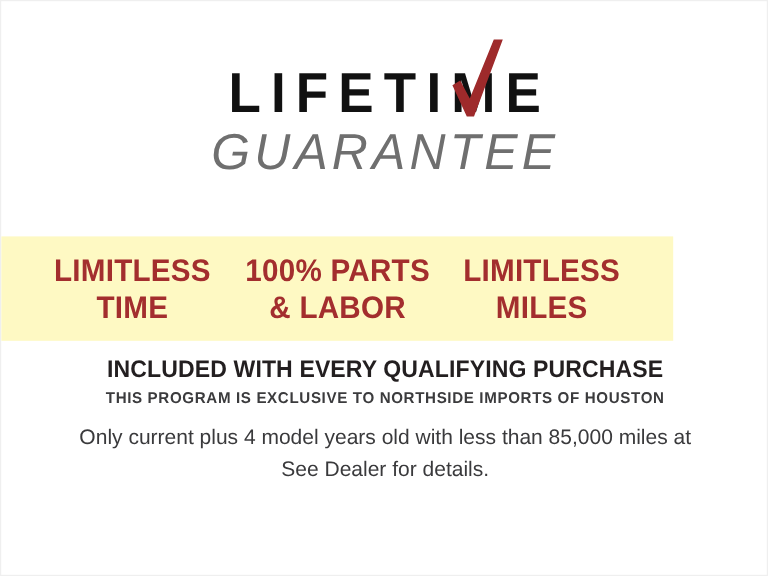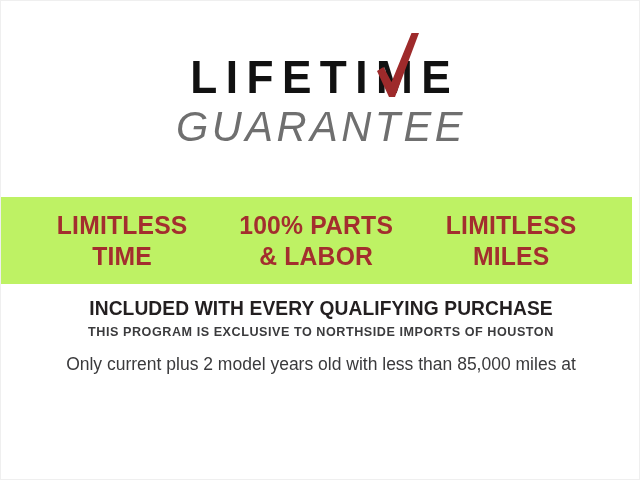--- a/index.html
+++ b/index.html
@@ -78,23 +78,23 @@
     transform: scaleX(0.99);
     transform-origin: center;
     white-space: nowrap;
   }
 
   
   .band {
     position: absolute;
     left: 0;
     top: 196px;
-    width: 631px;
+    width: 560px;
     height: 87px;
-    background: #bef264;
+    background: #fef9c3;
     display: flex;
     align-items: center;
     justify-content: space-between;
     box-sizing: border-box;
     padding: 0 24px;
   }
 
   .band-col {
     flex: 1 1 0;
     text-align: center;
@@ -186,16 +186,17 @@
       <span>LIMITLESS</span>
       <span class="l2">MILES</span>
     </div>
   </div>
 
   <div class="headline">INCLUDED WITH EVERY QUALIFYING PURCHASE</div>
 
   <div class="subhead">THIS PROGRAM IS EXCLUSIVE TO NORTHSIDE IMPORTS OF HOUSTON</div>
 
   <div class="fineprint">
-    <span>Only current plus 2 model years old with less than 85,000 miles at</span>
+    <span>Only current plus 4 model years old with less than 85,000 miles at</span>
+    <span>See Dealer for details.</span>
   </div>
 
 </div>
 
 </body></html>

